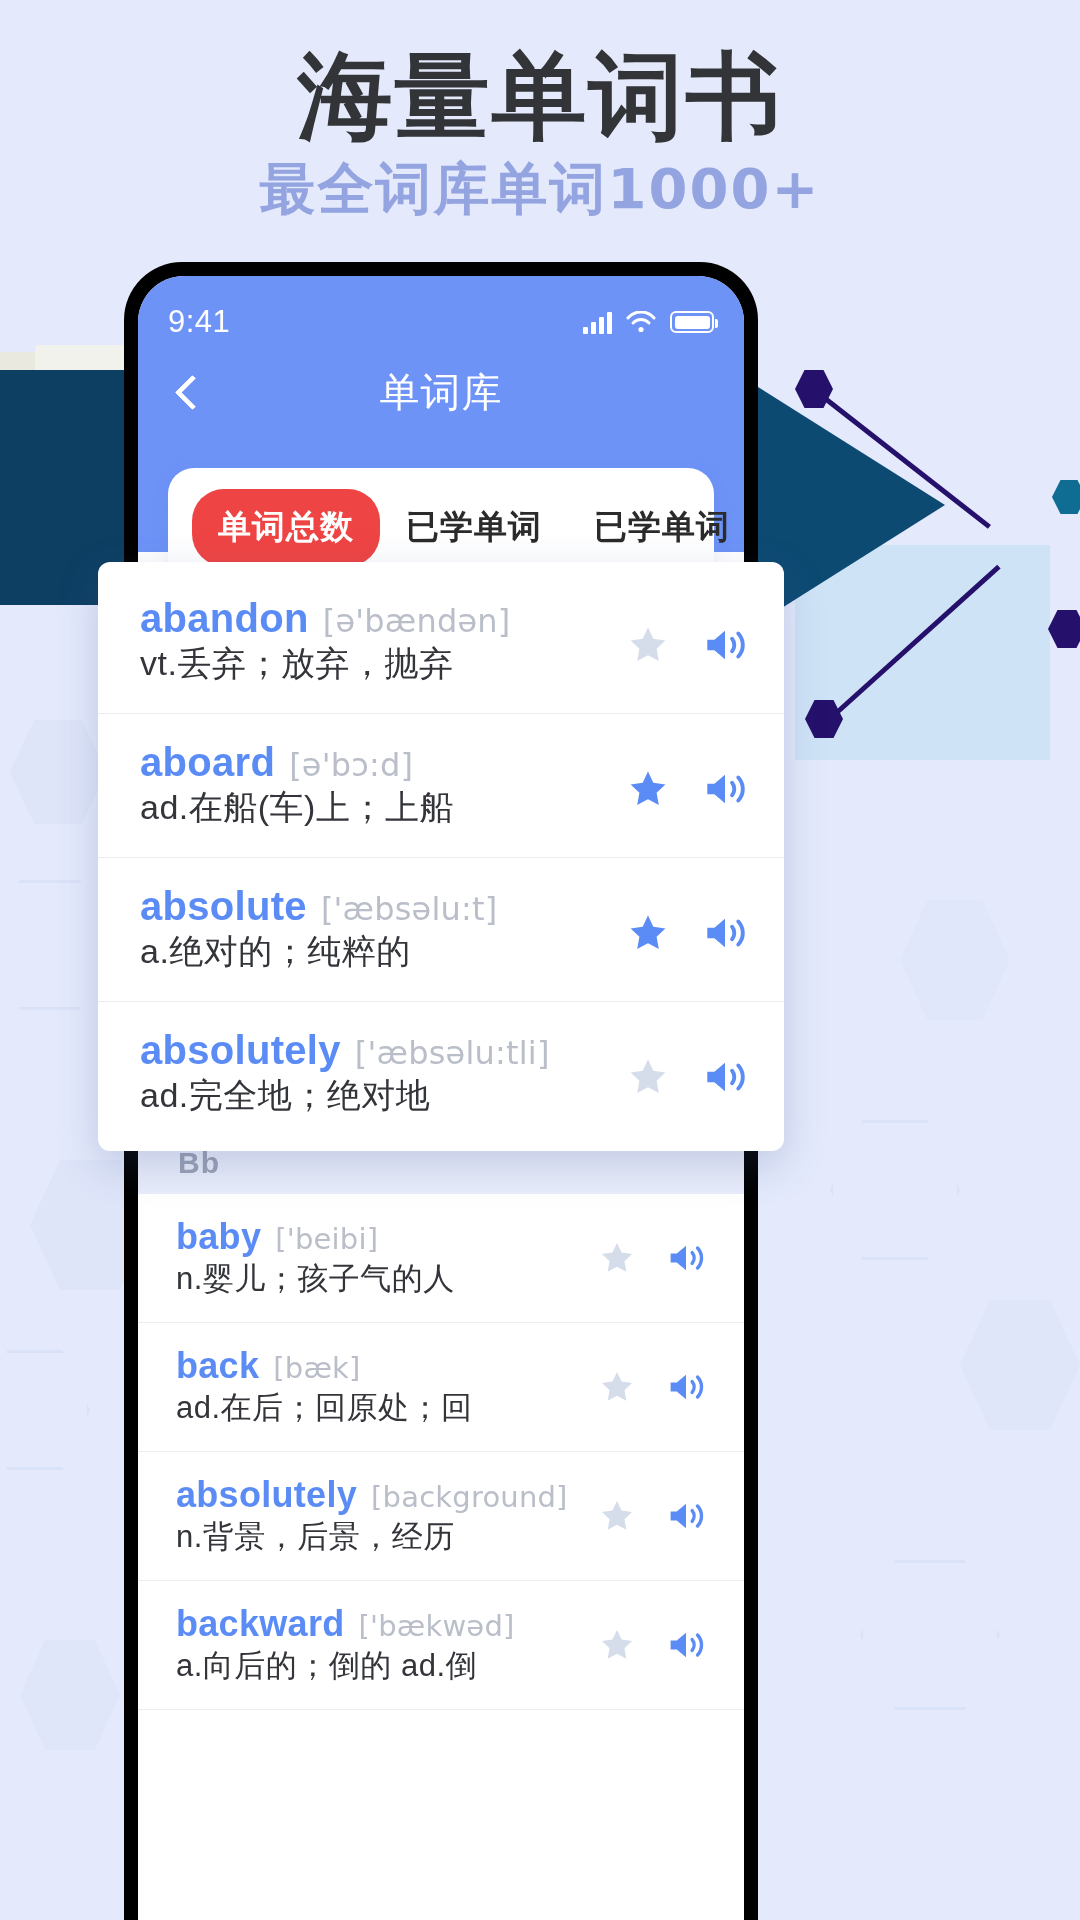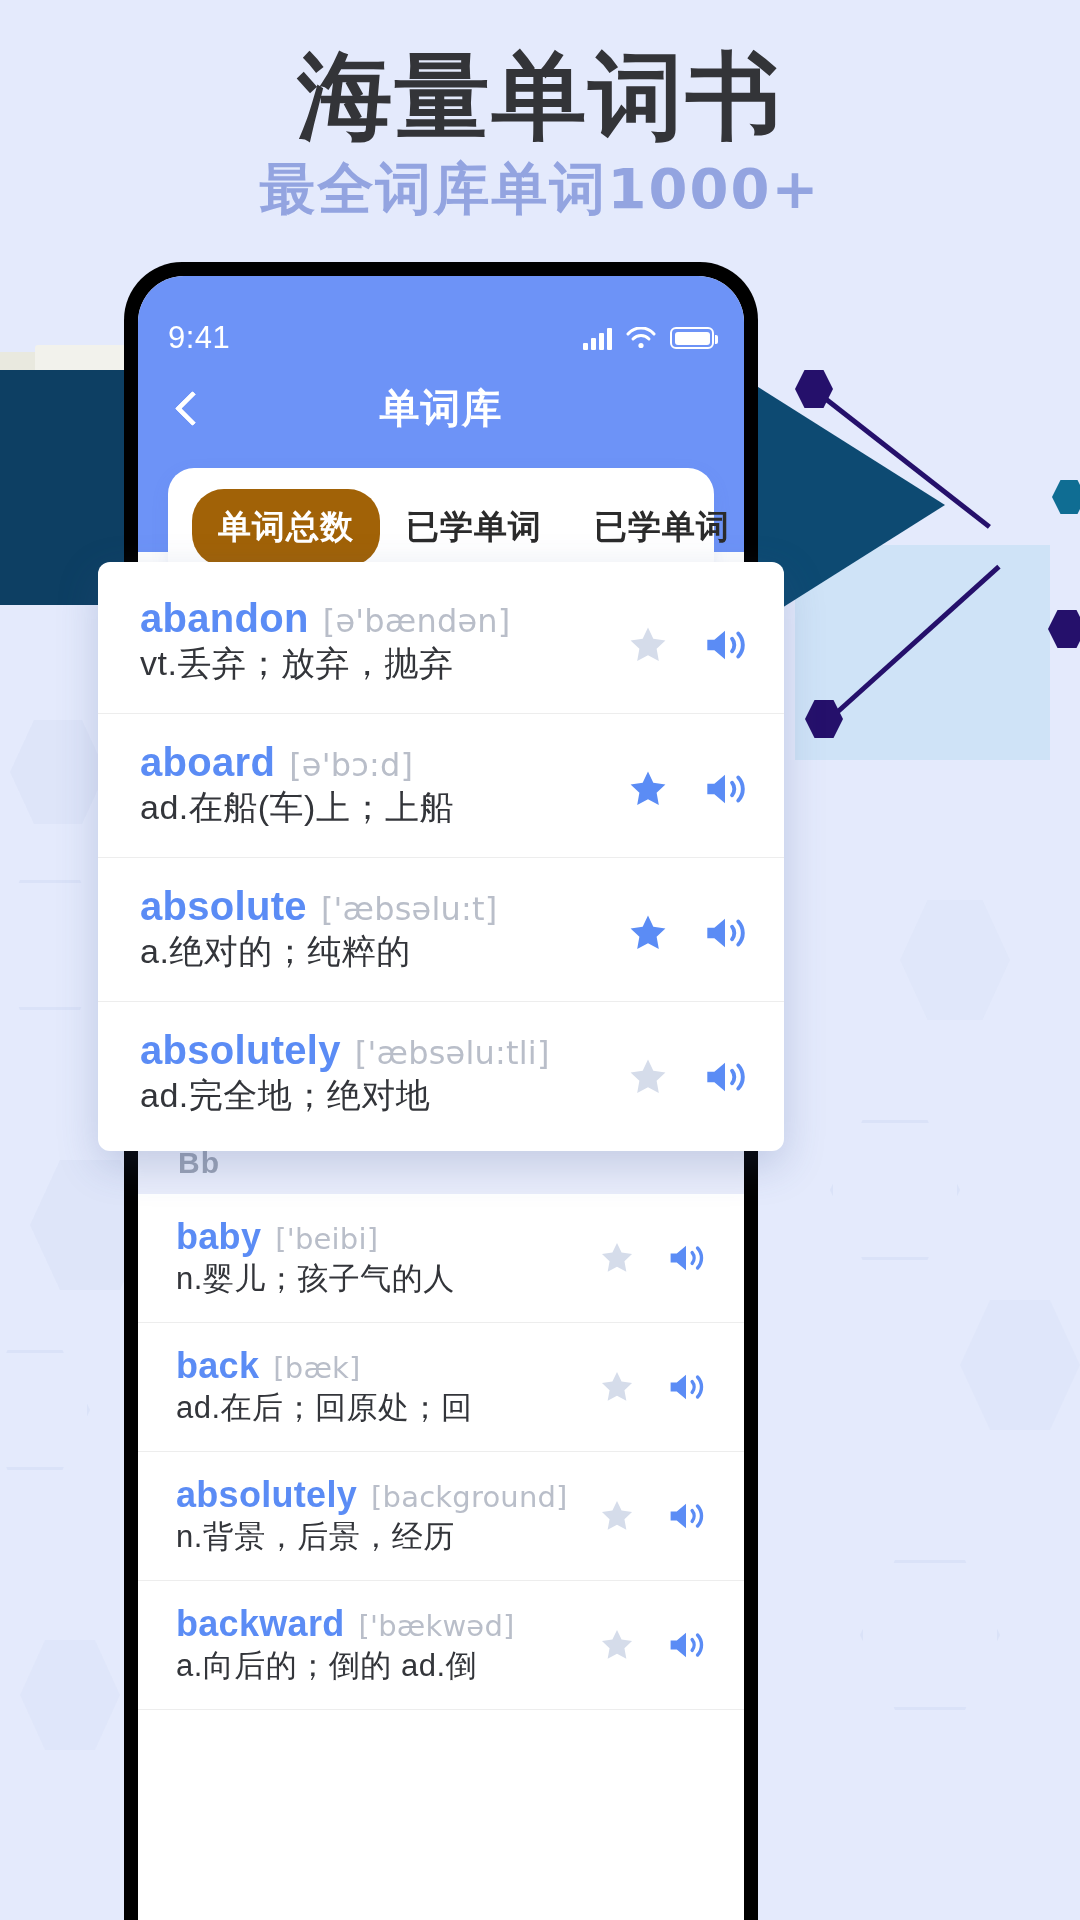--- a/index.html
+++ b/index.html
@@ -78,21 +78,21 @@
     z-index:6;
   }
   .phone-screen {
     width:100%; height:100%;
     background:#fff; border-radius:46px 46px 0 0;
     overflow:hidden; position:relative;
   }
 
   .app-header {
     background:linear-gradient(180deg,#6d93f7 0%,#6d93f7 100%);
-    padding:38px 30px 0 30px;
+    padding:22px 30px 0 30px;
     height:276px; position:relative;
   }
   .status-bar {
     display:flex; align-items:center; justify-content:space-between;
     height:48px; color:#fff;
   }
   .status-time { font-size:31px; font-weight:500; letter-spacing:.5px; }
   .status-icons { display:flex; align-items:center; gap:14px; }
   .sig { display:flex; align-items:flex-end; gap:3px; height:24px; }
   .sig i { display:block; width:5px; background:#fff; border-radius:1px; }
@@ -111,34 +111,34 @@
   .back-icon {
     width:40px;height:40px;position:relative;cursor:pointer;
   }
   .back-icon::before{
     content:"";position:absolute;left:12px;top:8px;width:20px;height:20px;
     border-left:5px solid #fff;border-bottom:5px solid #fff;
     transform:rotate(45deg);border-radius:2px;
   }
   .nav-title {
     position:absolute; left:0; right:0; text-align:center;
-    font-size:40px; color:#fff; font-weight:700; letter-spacing:1px;
+    font-size:40px; color:#fff; font-weight:400; letter-spacing:1px;
   }
 
   .tab-card {
     position:absolute; left:30px; right:30px; top:192px;
     background:#fff; border-radius:26px; height:118px;
     display:flex; align-items:center; justify-content:space-between;
     padding:0 24px; box-shadow:0 6px 18px rgba(90,120,200,.10);
   }
   .tab {
     font-size:33px; color:#2b2b2b; font-weight:bold; letter-spacing:1px;
     padding:16px 26px; border-radius:32px; white-space:nowrap;
   }
-  .tab.active { background:#a16207; color:#fff; }
+  .tab.active { background:#ef4444; color:#fff; }
 
   .list-area {
     background:#fff; padding:64px 0 0 0; height:calc(100% - 276px);
     overflow:hidden;
   }
 
   .section-head {
     background:#e9edfb; padding:14px 40px;
     font-size:30px; color:#9aa2b5; font-weight:bold; letter-spacing:1px;
   }

